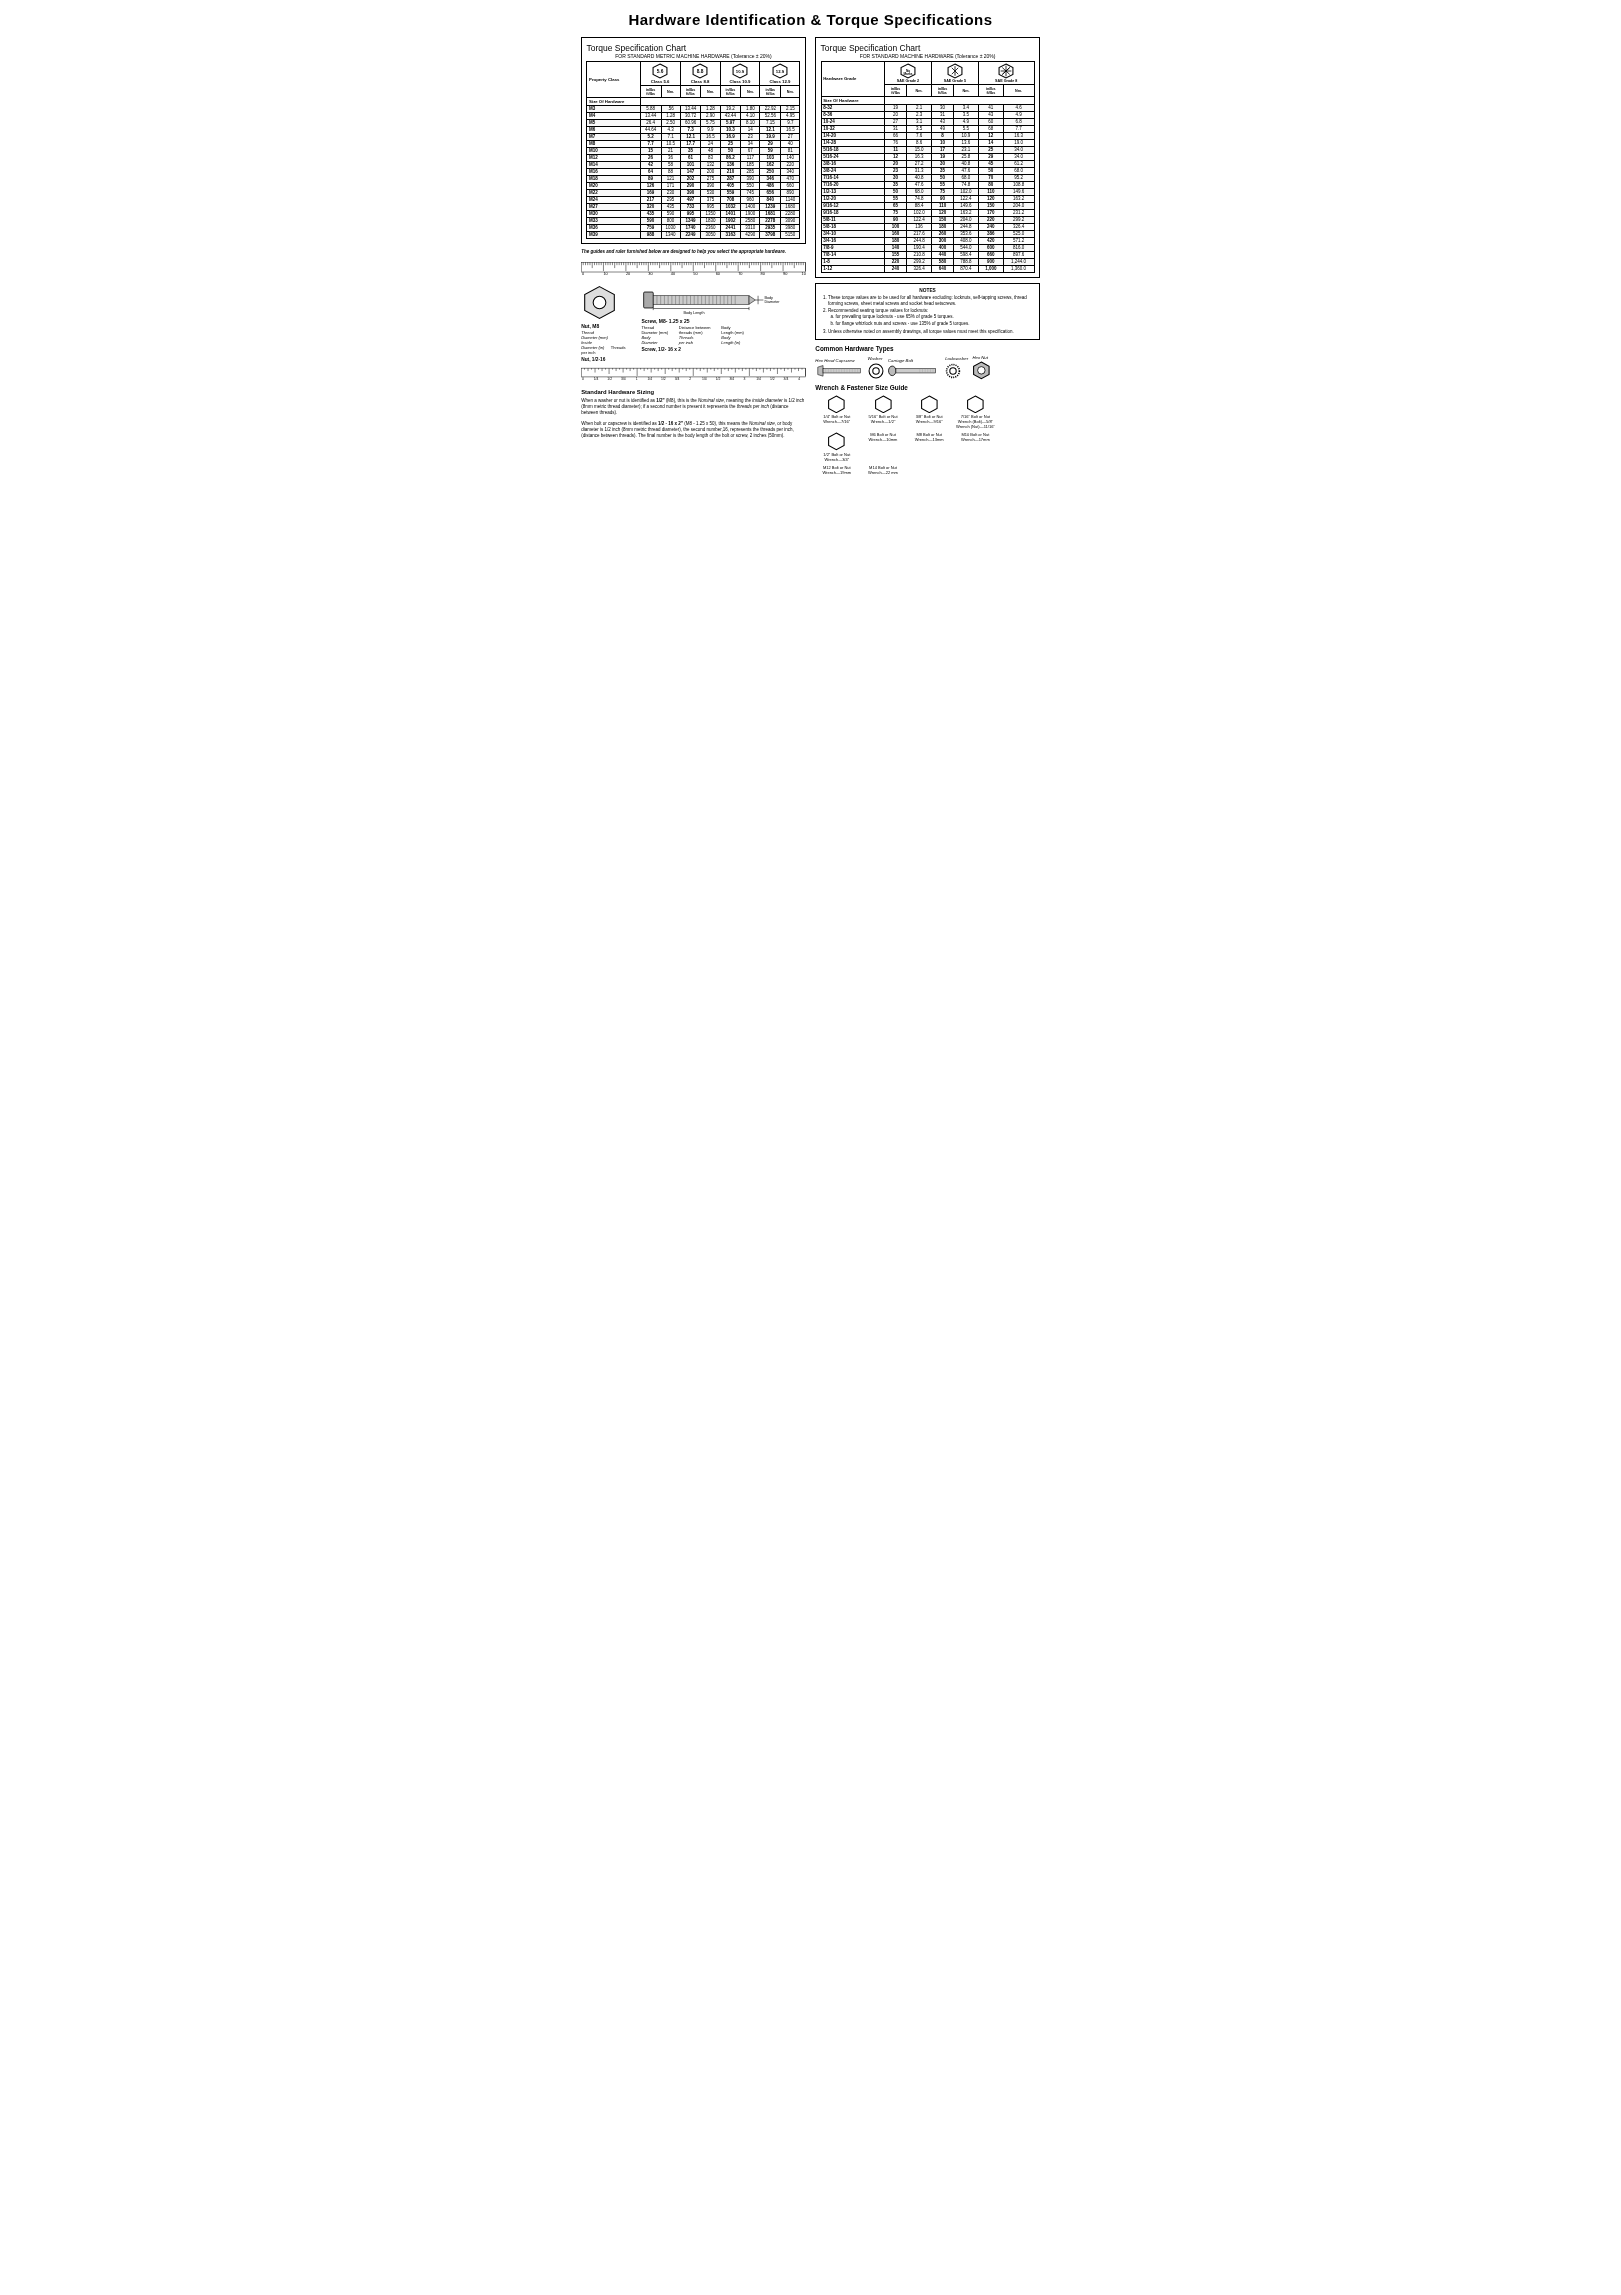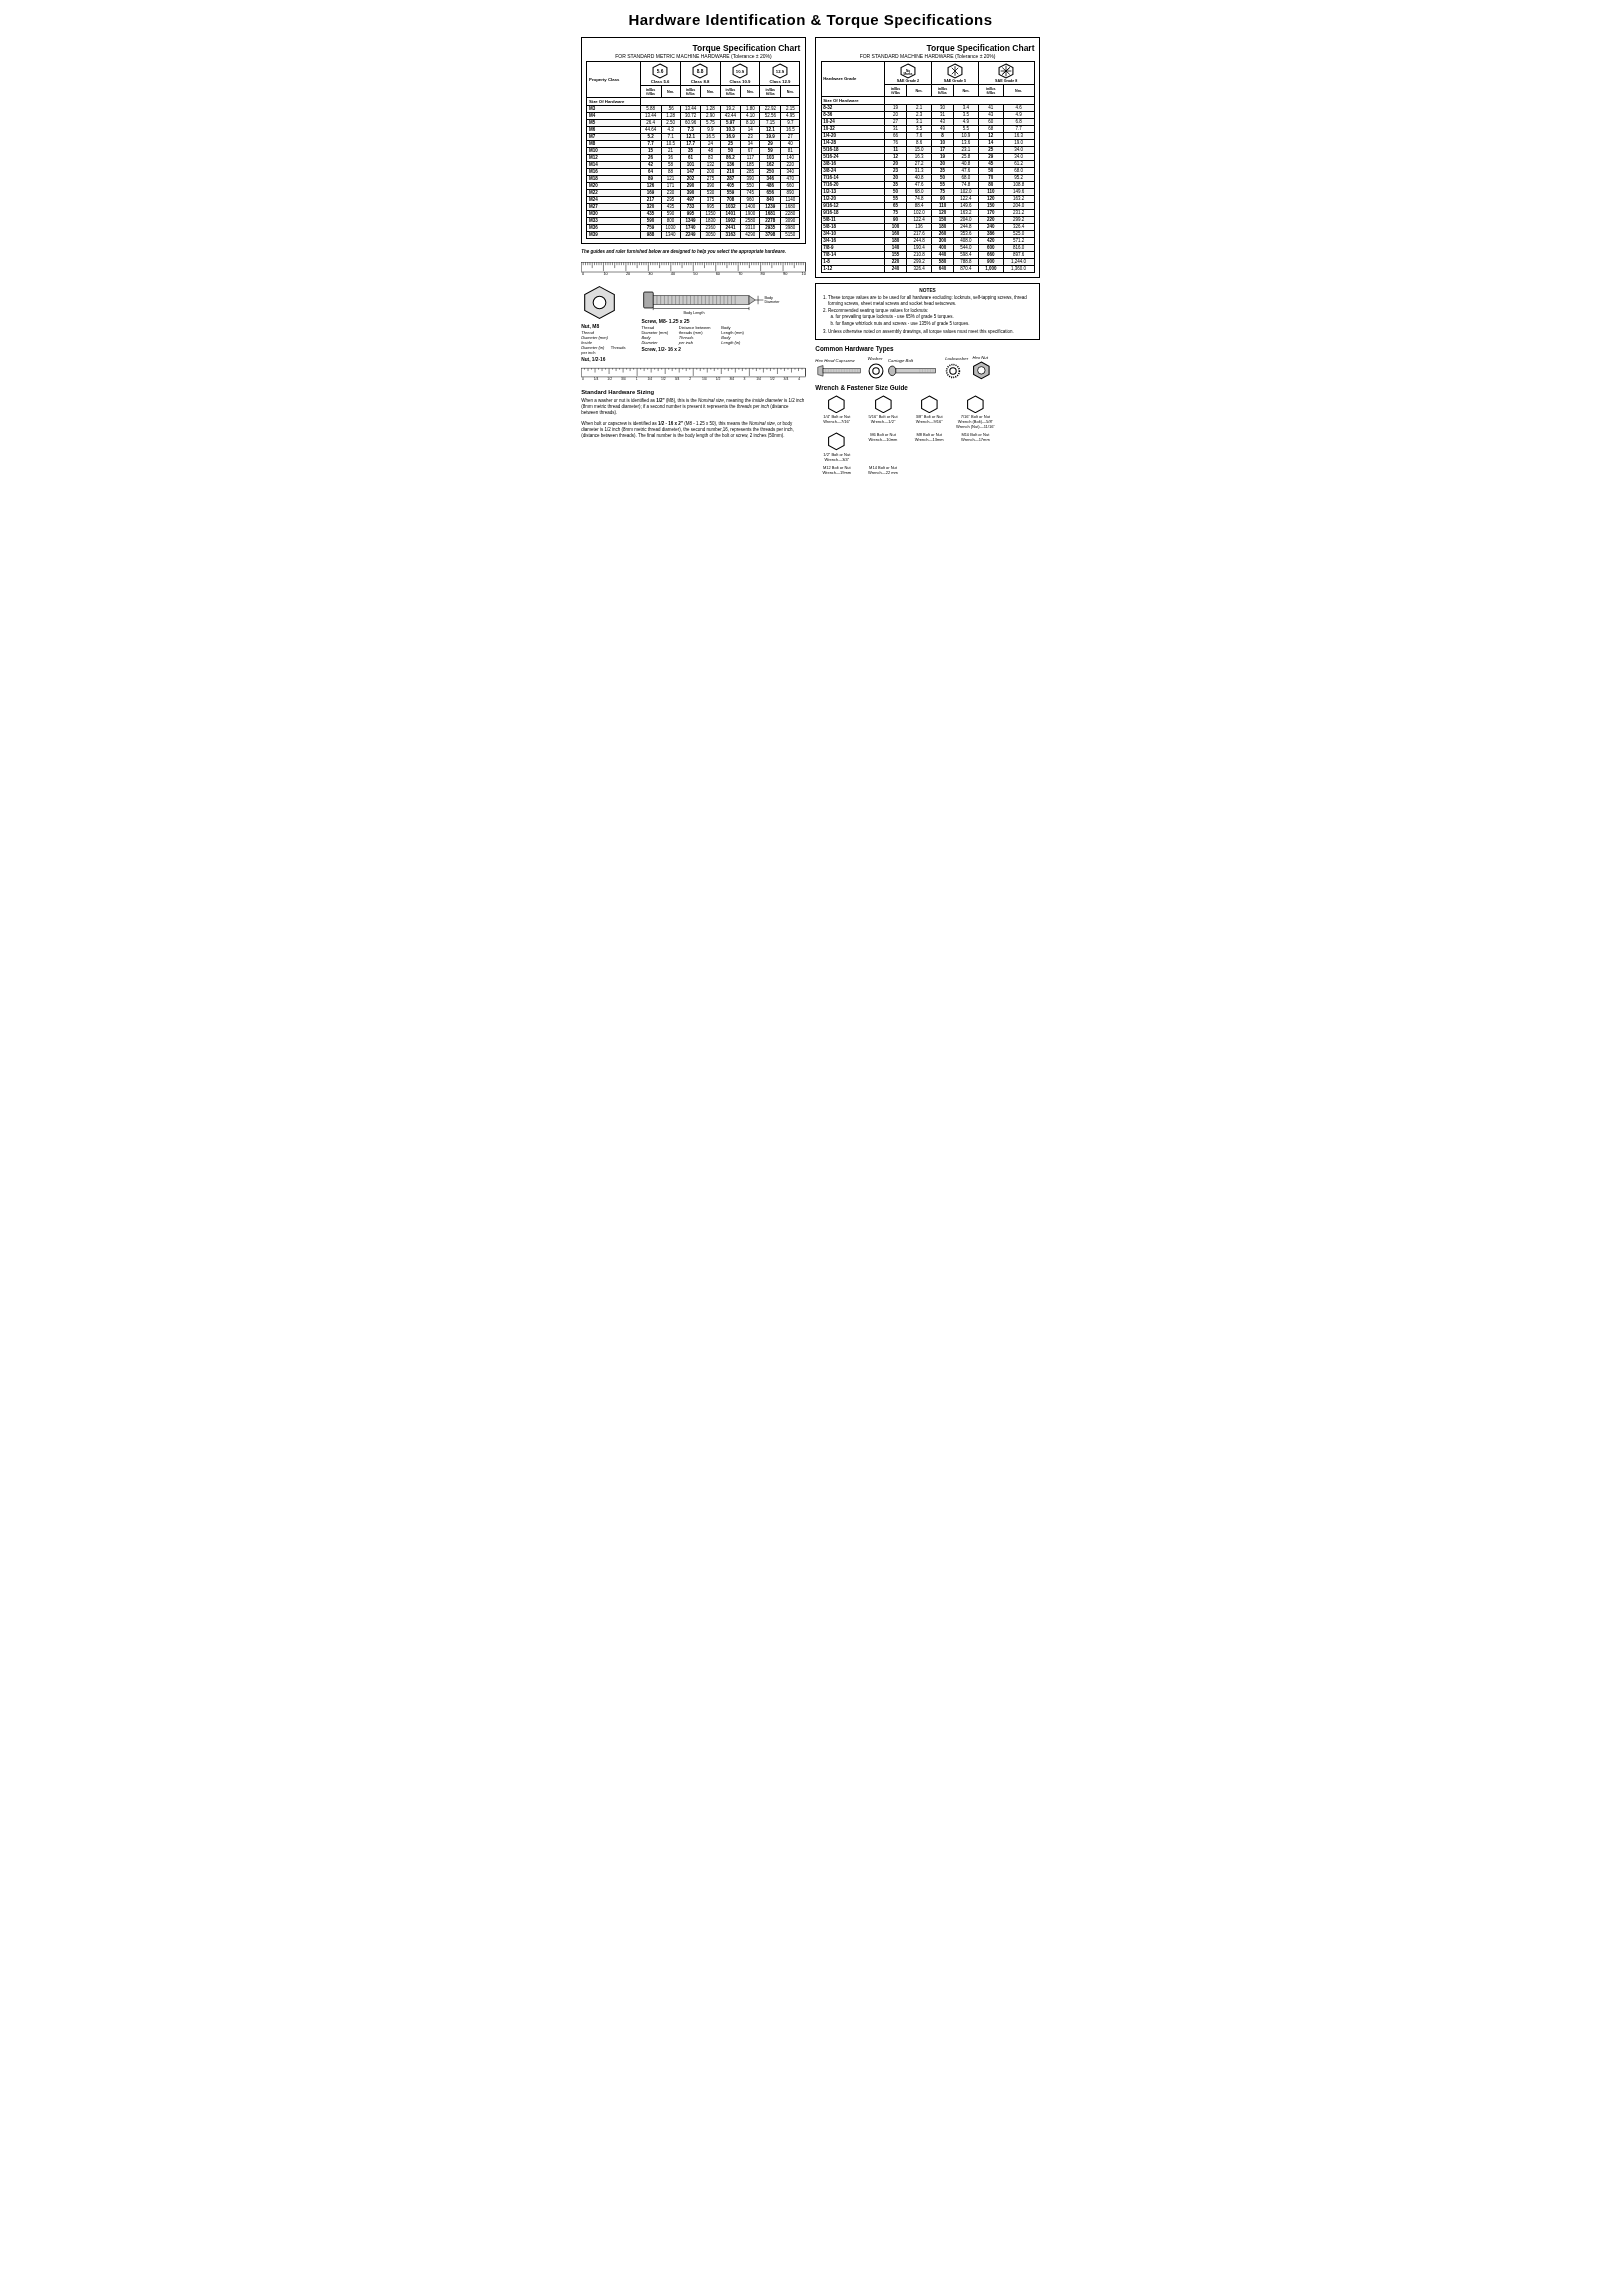--- a/index.html
+++ b/index.html
@@ -27,23 +27,23 @@
     .left-col { flex: 1; }
     .right-col { flex: 1; }
 
     
     .torque-box {
       border: 1.1px solid #000;
       padding: 4.3px;
       margin-bottom: 5.3px;
     }
     .torque-box h2 {
-      text-align: right;
+      text-align: left;
       font-size: 8.5px;
-      font-weight: 700;
+      font-weight: 400;
       font-family: 'Arial Black', Arial, sans-serif;
     }
     .torque-box .subtitle {
       text-align: center;
       font-size: 5px;
       margin-bottom: 2.7px;
     }
 
     
     .torque-table {

